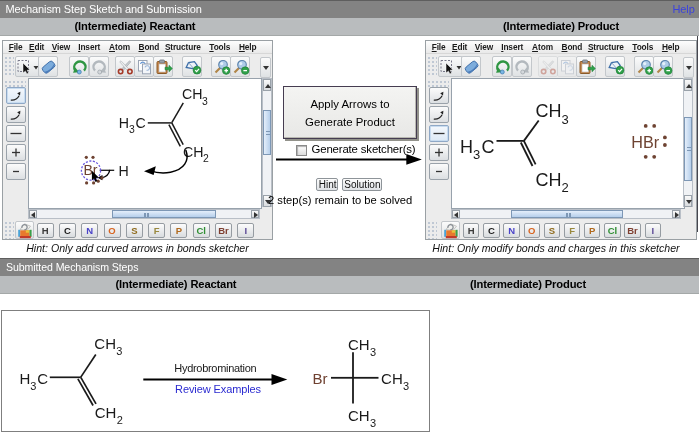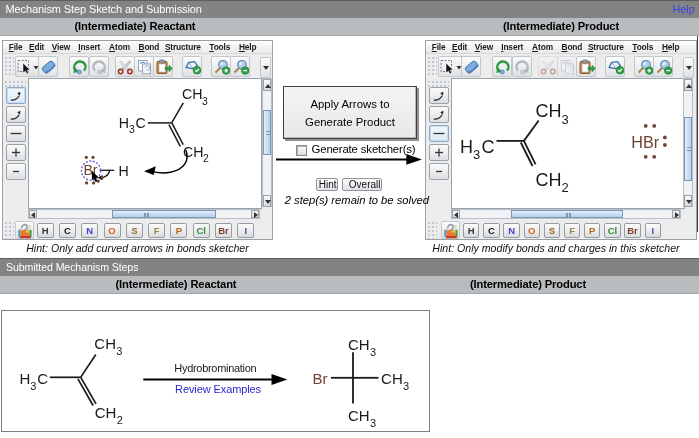--- a/index.html
+++ b/index.html
@@ -426,22 +426,22 @@
 <div class="abs" style="left:696.5px;top:36px;width:1.5px;height:196px;background:#46464e;"></div>
 
 <div class="abs" id="applybtn" style="left:283px;top:85.5px;width:134px;height:53px;background:linear-gradient(#f4f4f2,#e8e8e6);border:1px solid #453c50;box-shadow:2px 2px 0 rgba(110,110,100,0.75),inset -1px -1px 0 #b8b8b0;font-size:11.4px;text-align:center;padding-top:8.5px;line-height:18px;">Apply Arrows to<br>Generate Product</div>
 <div class="abs" style="left:296px;top:145px;width:10.5px;height:10.5px;border:1px solid #8a8a8a;background:linear-gradient(#ffffff,#dcdcdc);box-shadow:inset 1px 1px 1px #b0b0b0;"></div>
 <div class="abs" style="left:311.5px;top:143px;font-size:11.4px;letter-spacing:-0.15px;">Generate sketcher(s)</div>
 <svg class="abs" style="left:270px;top:150px;" width="160" height="20" viewBox="270 150 160 20">
     <line x1="276" y1="159.5" x2="407.5" y2="159.5" stroke="#000" stroke-width="2.1"></line>
     <polygon points="421.8,159.4 406.3,154 406.3,164.8" fill="#000"></polygon>
   </svg>
 <div class="swbtn" style="left:316px;top:177.5px;width:21.5px;height:13px;font-size:10px;line-height:12.5px;">Hint</div>
-<div class="swbtn" style="left:341.5px;top:177.5px;width:40px;height:13px;font-size:10px;line-height:12.5px;">Overall</div>
-<div class="abs" style="left:268px;top:193.5px;width:161px;text-align:right;font-size:11.2px;white-space:nowrap;font-style:italic;">2 step(s) remain to be solved</div>
+<div class="swbtn" style="left:341.5px;top:177.5px;width:40px;height:13px;font-size:10px;line-height:12.5px;">Solution</div>
+<div class="abs" style="left:268px;top:193.5px;width:161px;text-align:left;font-size:11.2px;white-space:nowrap;">2 step(s) remain to be solved</div>
 
 <div class="hint" style="left:2px;top:241.5px;width:271px;">Hint: Only add curved arrows in bonds sketcher</div>
 <div class="hint" style="left:420px;top:241.5px;width:272px;">Hint: Only modify bonds and charges in this sketcher</div>
 
 <div class="darkbar" style="top:258px;height:18px;line-height:17px;">
     <span class="abs" style="left:6px;">Submitted Mechanism Steps</span>
   </div>
 <div class="lightbar" style="top:276px;height:18px;line-height:17px;border-bottom:1px solid #a4a8a8;">
     <span class="abs" style="left:0;width:352px;text-align:center;">(Intermediate) Reactant</span>
     <span class="abs" style="left:358px;width:340px;text-align:center;">(Intermediate) Product</span>

